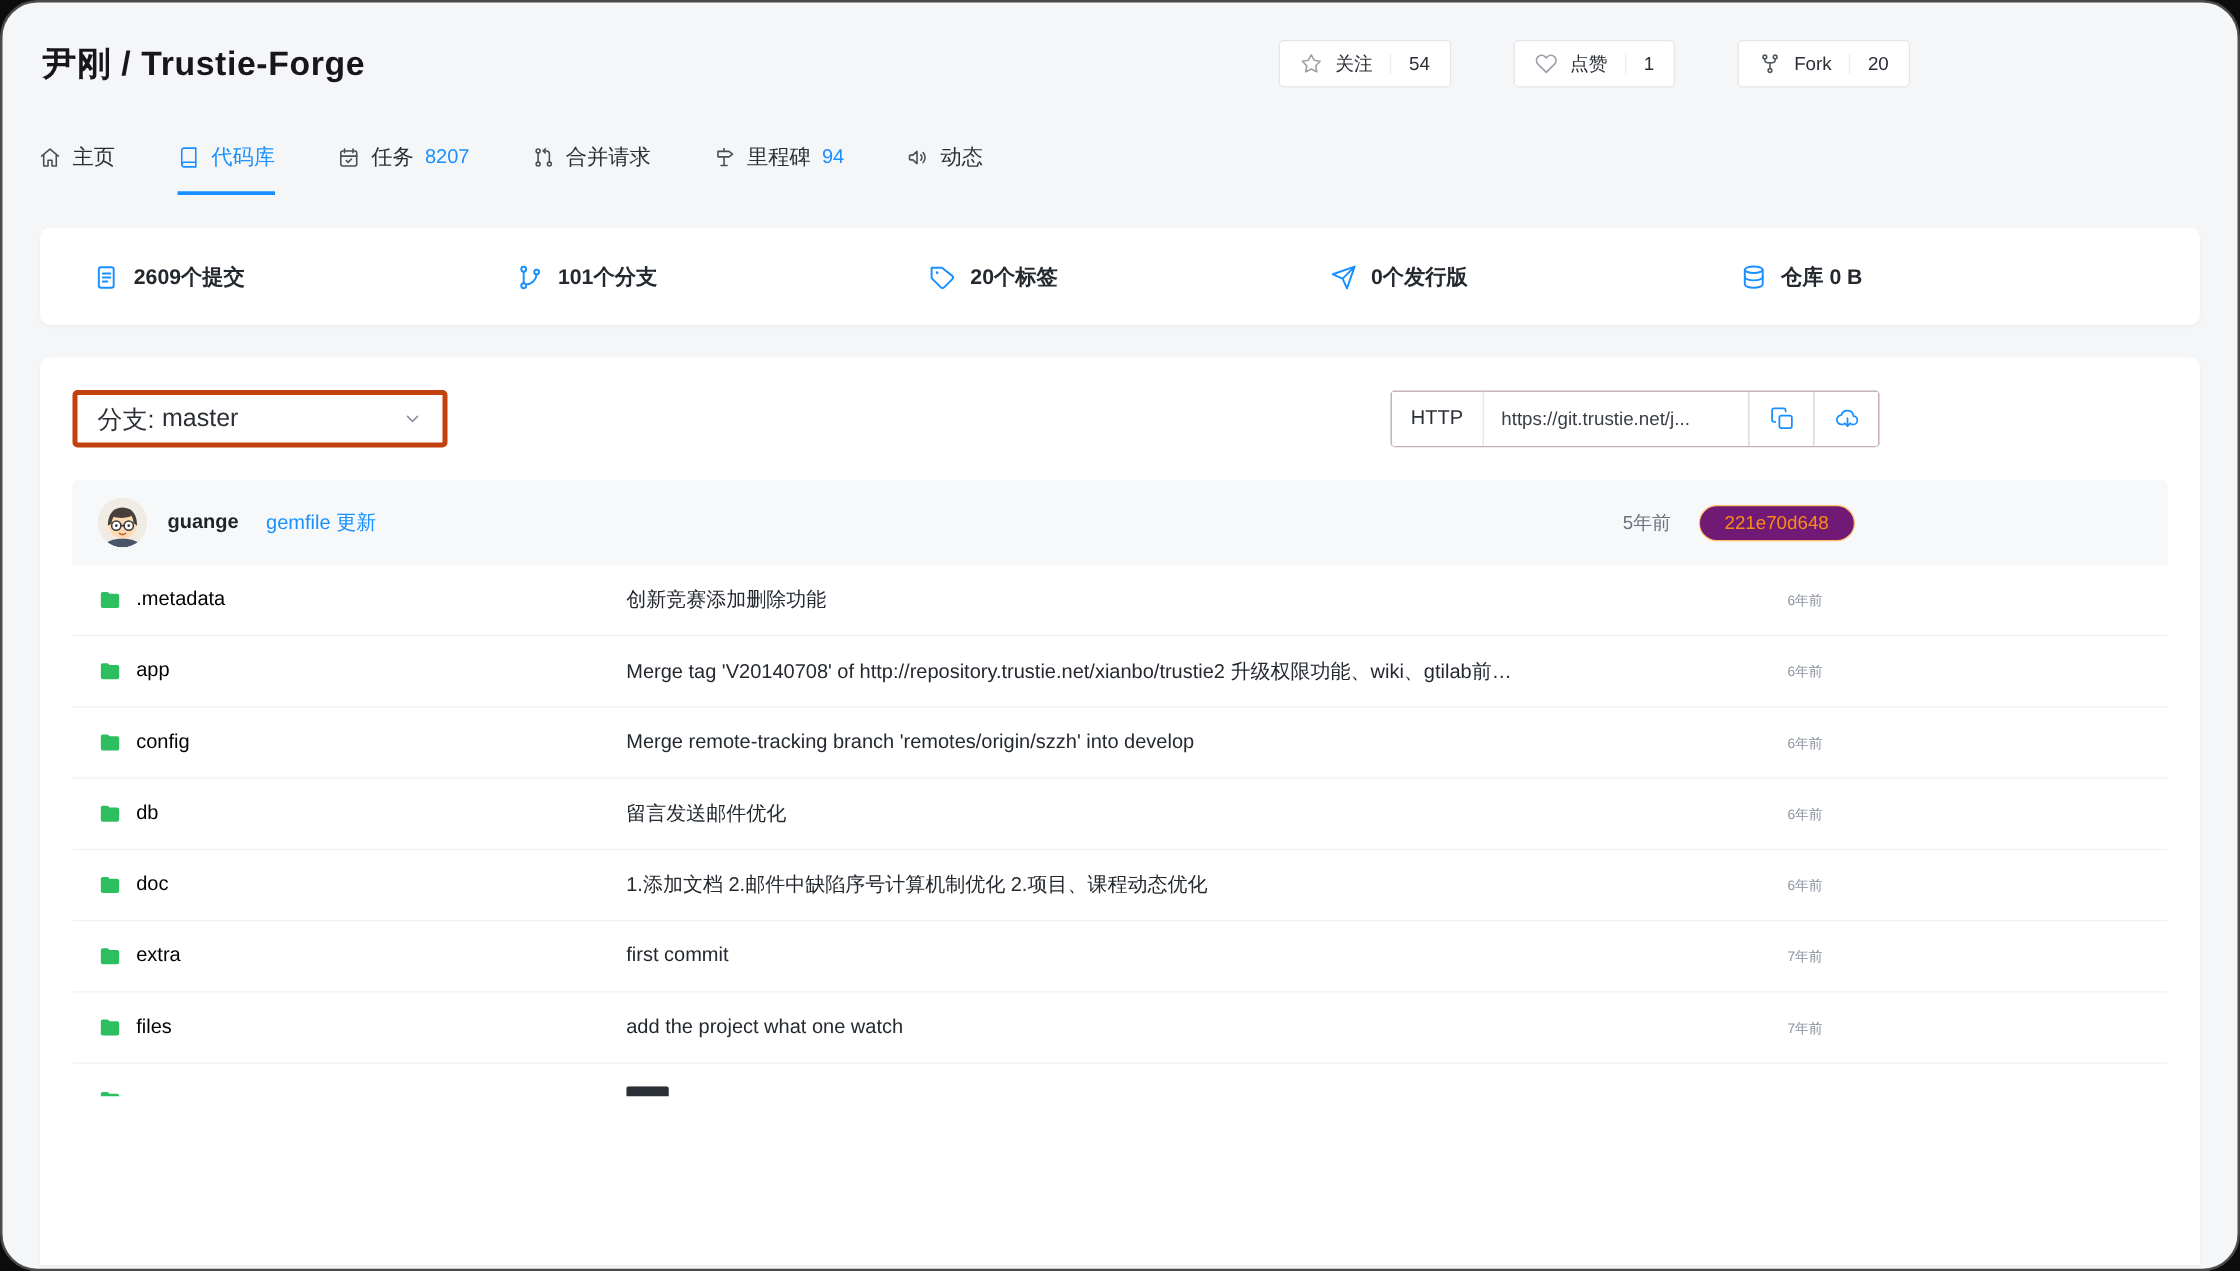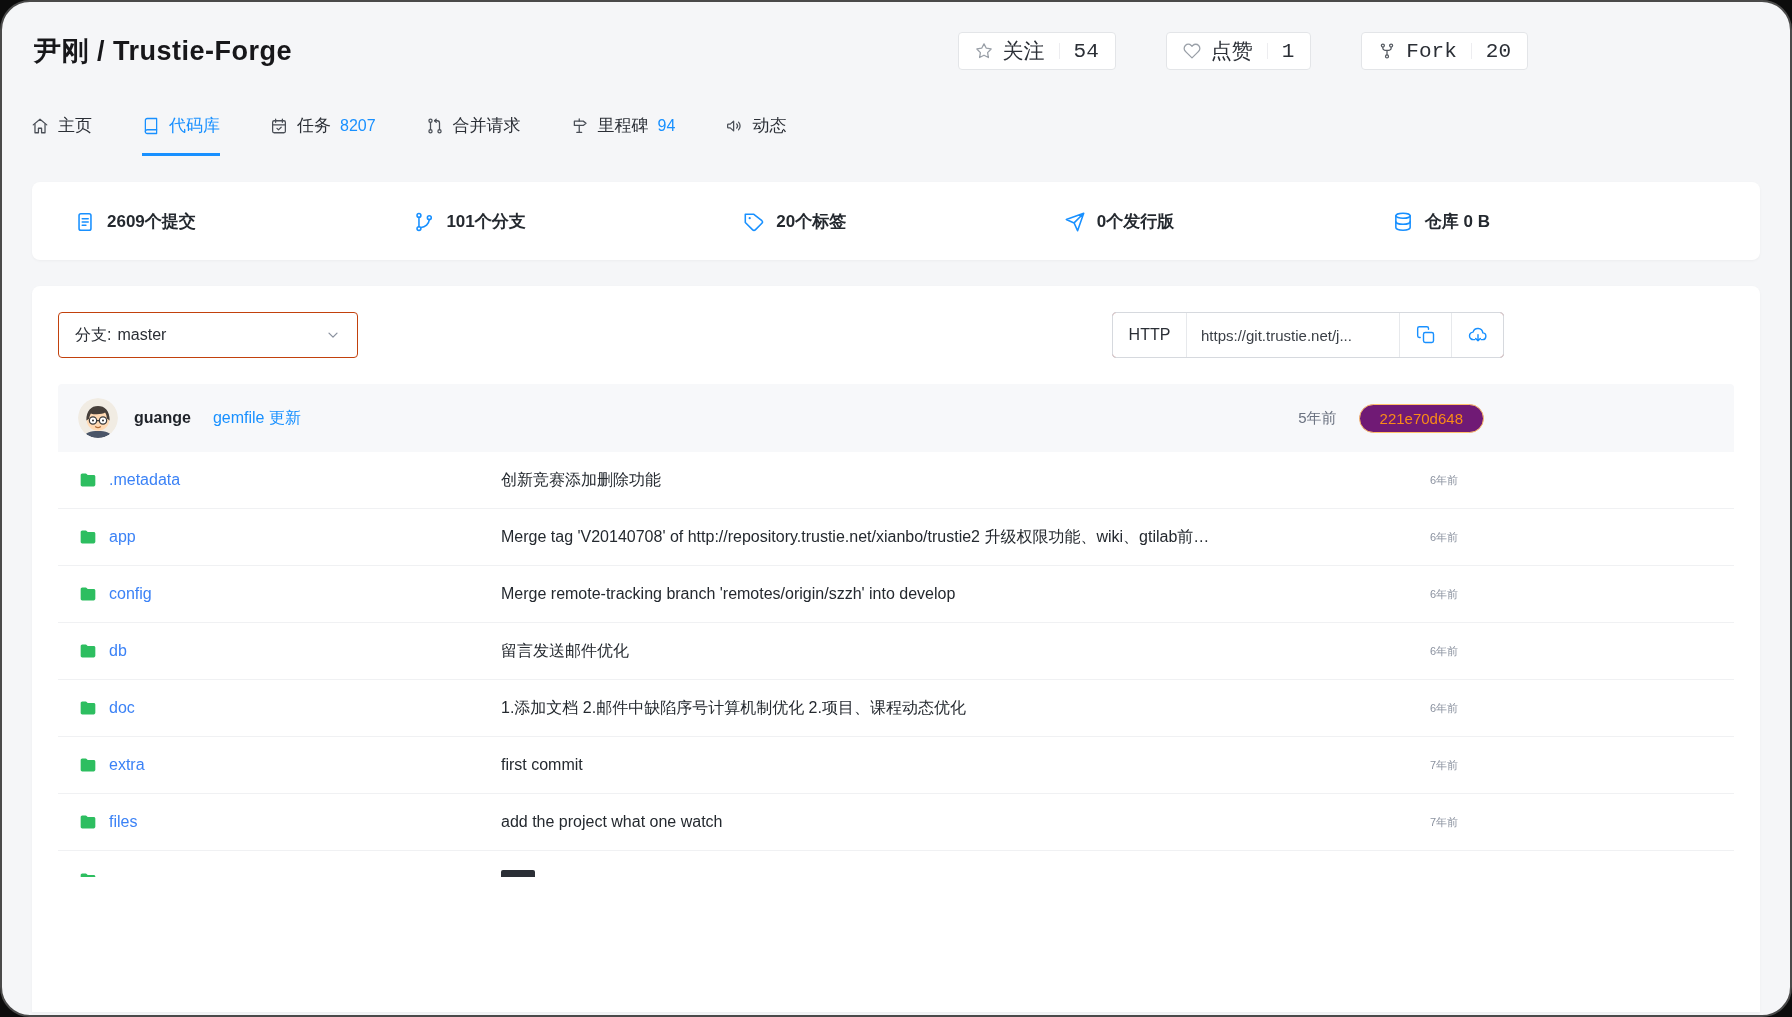--- a/index.html
+++ b/index.html
@@ -11,21 +11,21 @@
        font-family:"Liberation Sans","DejaVu Sans",sans-serif;color:var(--text);}
   .window{position:absolute;inset:0;border-radius:30px;background:var(--page);
           border:2px solid #4a4a4a;overflow:hidden;}
   
   .page-header{display:flex;align-items:center;justify-content:space-between;
                padding:30px 262px 0 32px;}
   .repo-title{margin:0;font-size:27px;font-weight:600;color:#17171a;letter-spacing:.5px;}
   .header-actions{display:flex;gap:50px;}
   .action-btn{display:flex;align-items:center;gap:10px;height:38px;padding:0 16px;
               background:#fff;border:1px solid #e3e5e8;border-radius:4px;
-              font-size:21px;color:#2b2f36;cursor:pointer;font-family:Liberation Mono, monospace;}
+              font-size:15px;color:#2b2f36;cursor:pointer;font-family:Liberation Sans, sans-serif;}
   .action-divider{width:1px;height:16px;background:#ededf0;margin:0 4px;}
   
   .ic{display:inline-flex;width:18px;height:18px;flex:none;}
   .ic svg{width:100%;height:100%;}
   .ic.gray{color:#9aa0a8;}
   .ic.dark{color:#555a61;}
   .ic.accent{color:var(--accent);}
   .ic.lg{width:22px;height:22px;}
   .ic.folder{width:20px;height:20px;color:var(--folder);}
   
@@ -43,21 +43,21 @@
   .stat{display:flex;align-items:flex-end;gap:11px;font-size:17px;font-weight:600;
         color:#24292f;cursor:pointer;}
   .stat .ic{color:var(--accent);}
   
   .main-card{margin:26px 30px 0;background:#fff;border-radius:8px 8px 0 0;
              box-shadow:0 1px 3px rgba(0,0,0,.04);padding:26px 26px 0;height:726px;
              overflow:hidden;}
   .repo-toolbar{display:flex;align-items:center;justify-content:space-between;
                 padding-right:230px;}
   .branch-select{display:flex;align-items:center;width:300px;height:46px;padding:0 16px;
-                 background:#fff;border:1px solid #c2410c;border-radius:4px;font-size:16px;
+                 background:#fff;border:4px solid #c2410c;border-radius:4px;font-size:20px;
                  cursor:pointer;font-family:inherit;color:#2b2f36;}
   .branch-value{margin-left:6px;}
   .branch-select .chev{margin-left:auto;width:16px;height:16px;color:#8a919f;}
   .clone-group{display:flex;align-items:stretch;height:46px;border:1px solid #d6d9de;
                border-radius:4px;overflow:hidden;background:#7f1d1d;}
   .clone-protocol{width:74px;display:flex;align-items:center;justify-content:center;
                   font-size:16px;color:#2b2f36;background:#fff;border:none;
                   border-right:1px solid #e7e9ec;cursor:pointer;font-family:inherit;}
   .clone-input{width:212px;border:none;outline:none;padding:0 14px;font-size:15px;
                color:#3a3f46;font-family:inherit;background:#fff;}
@@ -73,21 +73,21 @@
   .commit-message{font-size:16px;color:var(--accent);margin-left:22px;cursor:pointer;
                   text-decoration:none;}
   .spacer{flex:1;}
   .commit-time{font-size:15px;color:#6b7280;margin-right:22px;}
   .commit-hash{font-size:15px;color:var(--hash);background:#701a75;border:1px solid #ffc069;
                border-radius:16px;padding:5px 20px;cursor:pointer;}
   
   .frow{display:flex;align-items:center;height:57px;padding:0 250px 0 20px;
         border-bottom:1px solid #f0f1f3;}
   .cell-name{width:423px;display:flex;align-items:center;gap:11px;flex:none;}
-  .fname{font-size:16px;color:#3b82f6;cursor:pointer;}
+  .fname{font-size:16px;color:#000000;cursor:pointer;}
   .cell-msg{flex:1;font-size:16px;color:#24292f;white-space:nowrap;overflow:hidden;
             text-overflow:ellipsis;padding-right:30px;cursor:pointer;}
   .cell-time{width:80px;text-align:center;font-size:11px;color:var(--muted);flex:none;}
   .frow.partial{height:26px;overflow:hidden;border-bottom:none;padding:0;align-items:flex-start;}
   .partial-inner{display:flex;align-items:center;height:57px;width:100%;
                  padding:0 250px 0 20px;}
   .text-sliver{display:inline-block;width:34px;height:16px;background:#2b2f36;border-radius:2px;}
 </style>
 </head>
 <body>

